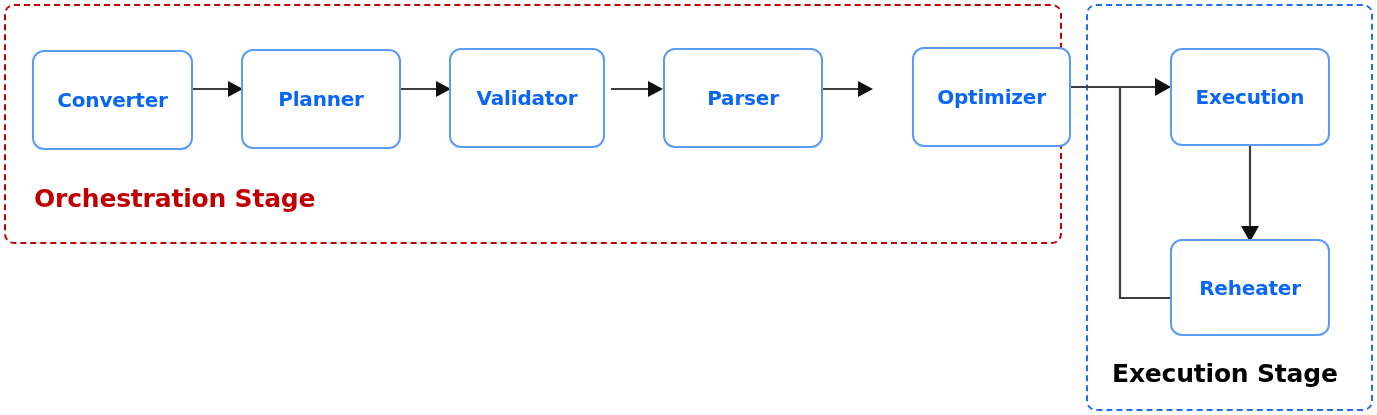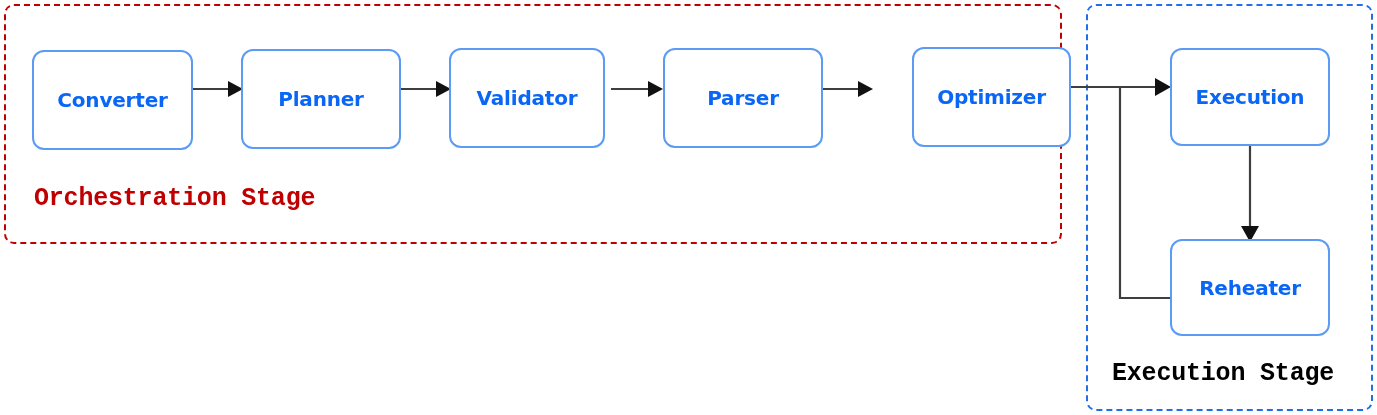--- a/index.html
+++ b/index.html
@@ -42,21 +42,20 @@
     border-color: #1F6FEB;
   }
 
   
   .stage-caption {
     position: absolute;
     font-weight: bold;
     font-size: 25px;
     letter-spacing: -0.2px;
     white-space: nowrap;
-    font-family: Liberation Mono, monospace;
   }
   .caption-orchestration {
     left: 34px;
     top: 184px;
     color: #C00000;
   }
   .caption-execution {
     left: 1112px;
     top: 359px;
     color: #000000;

